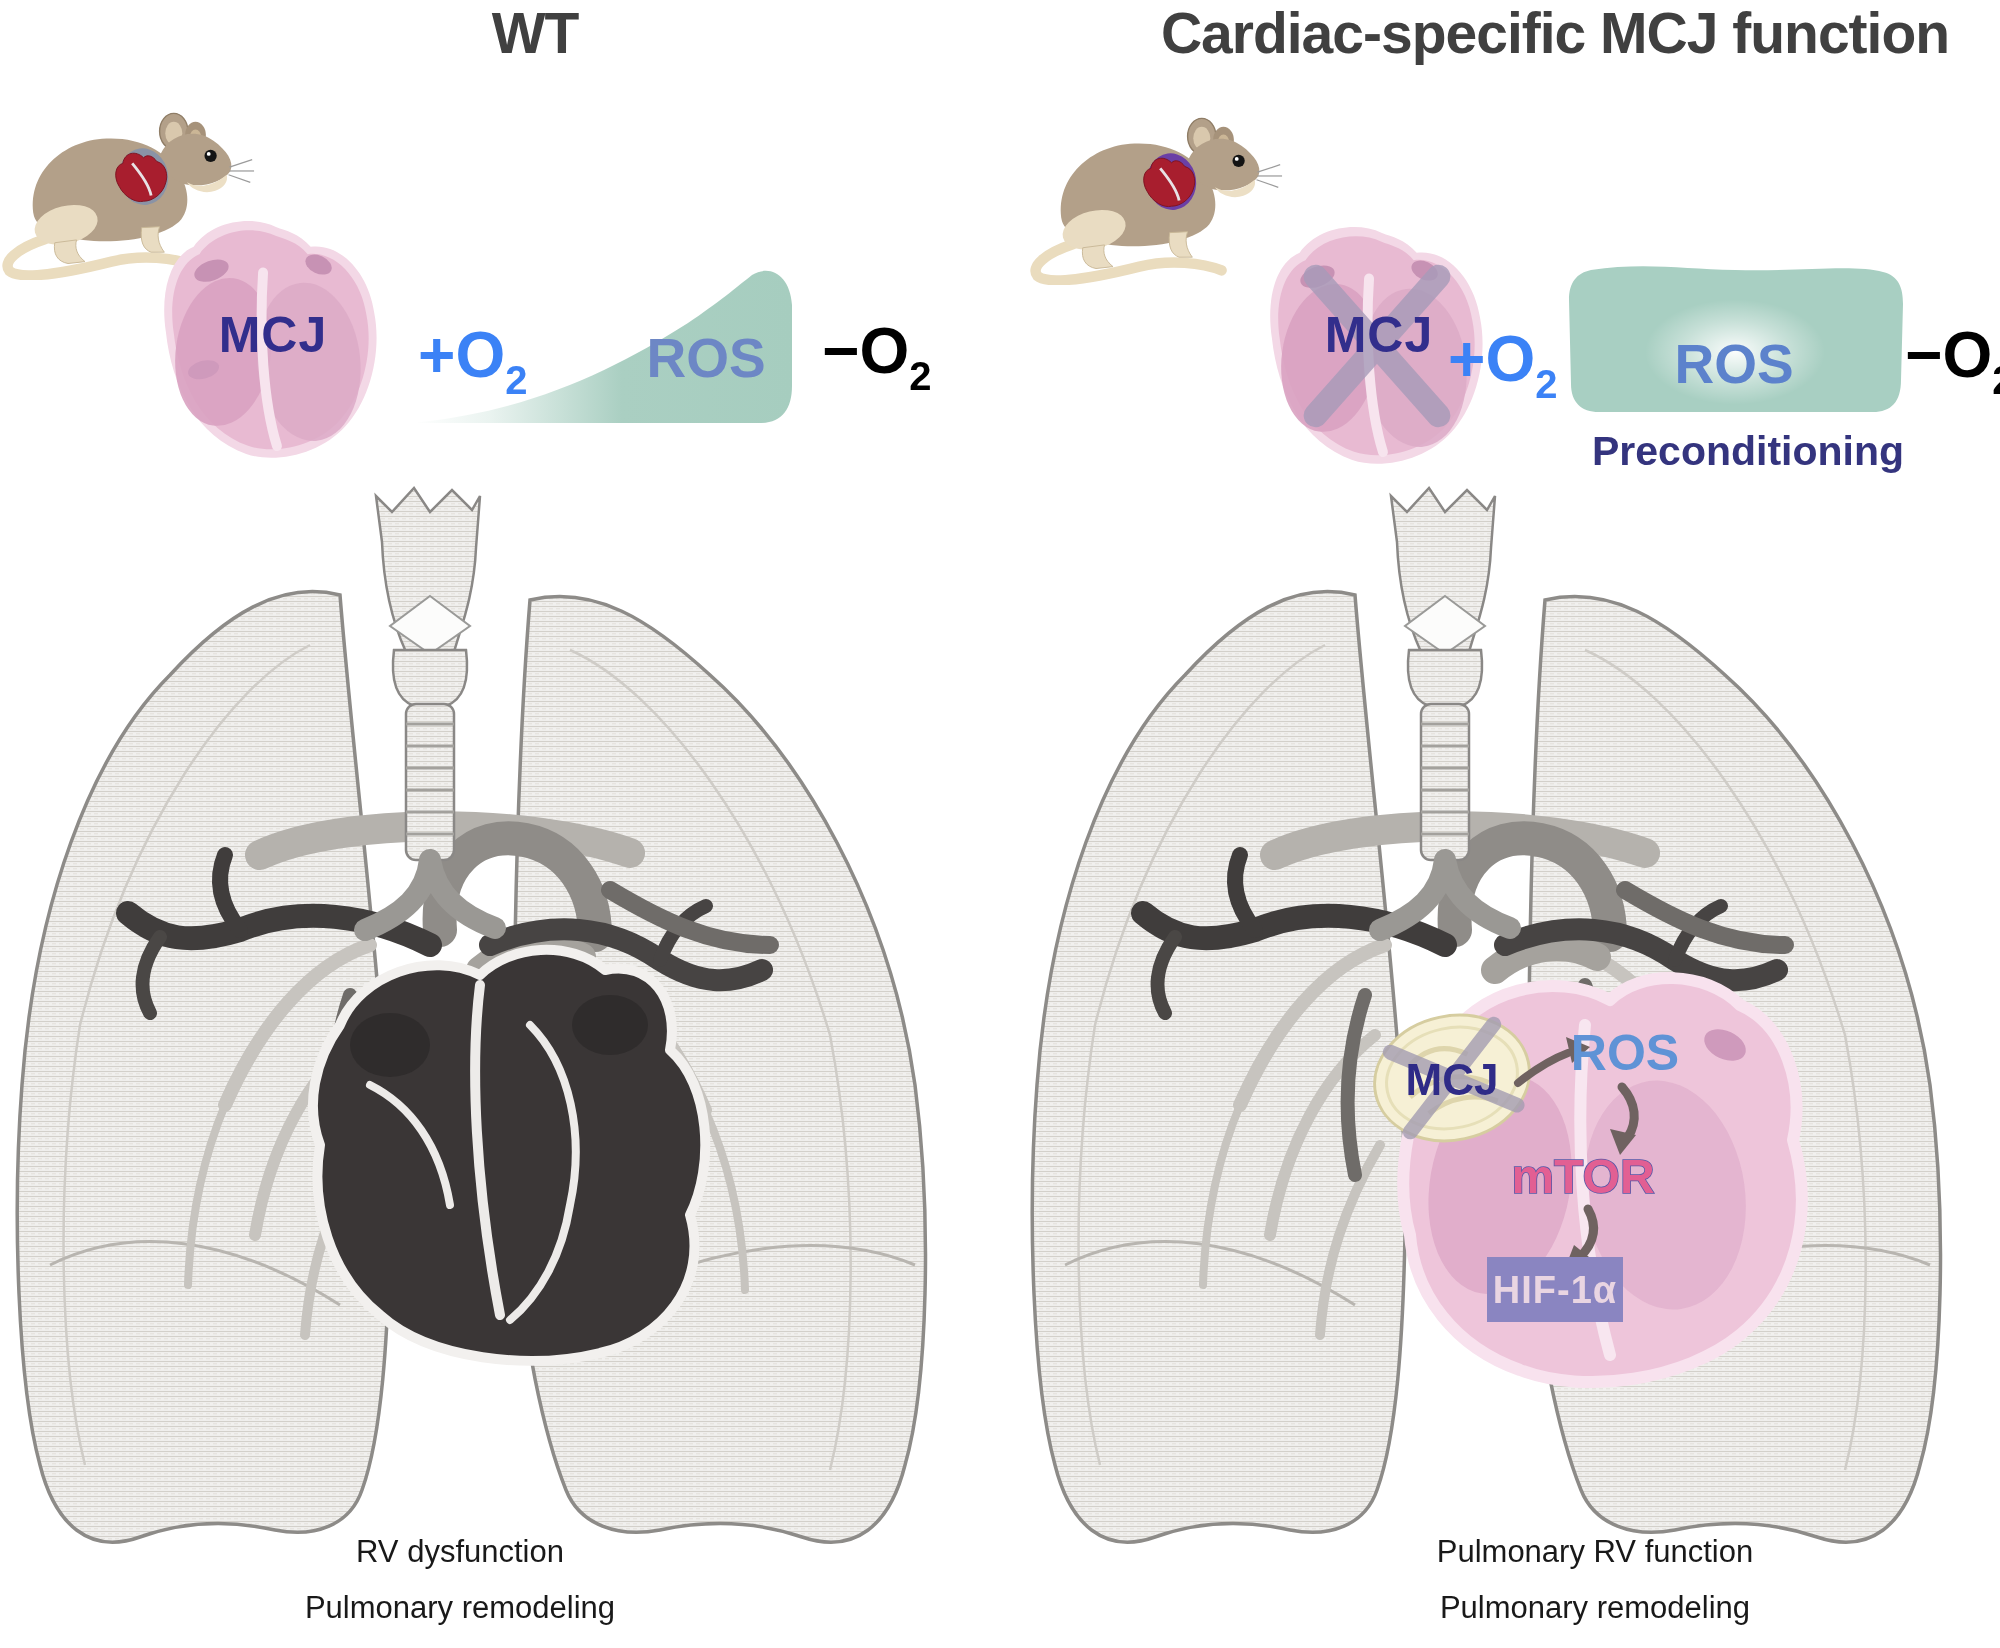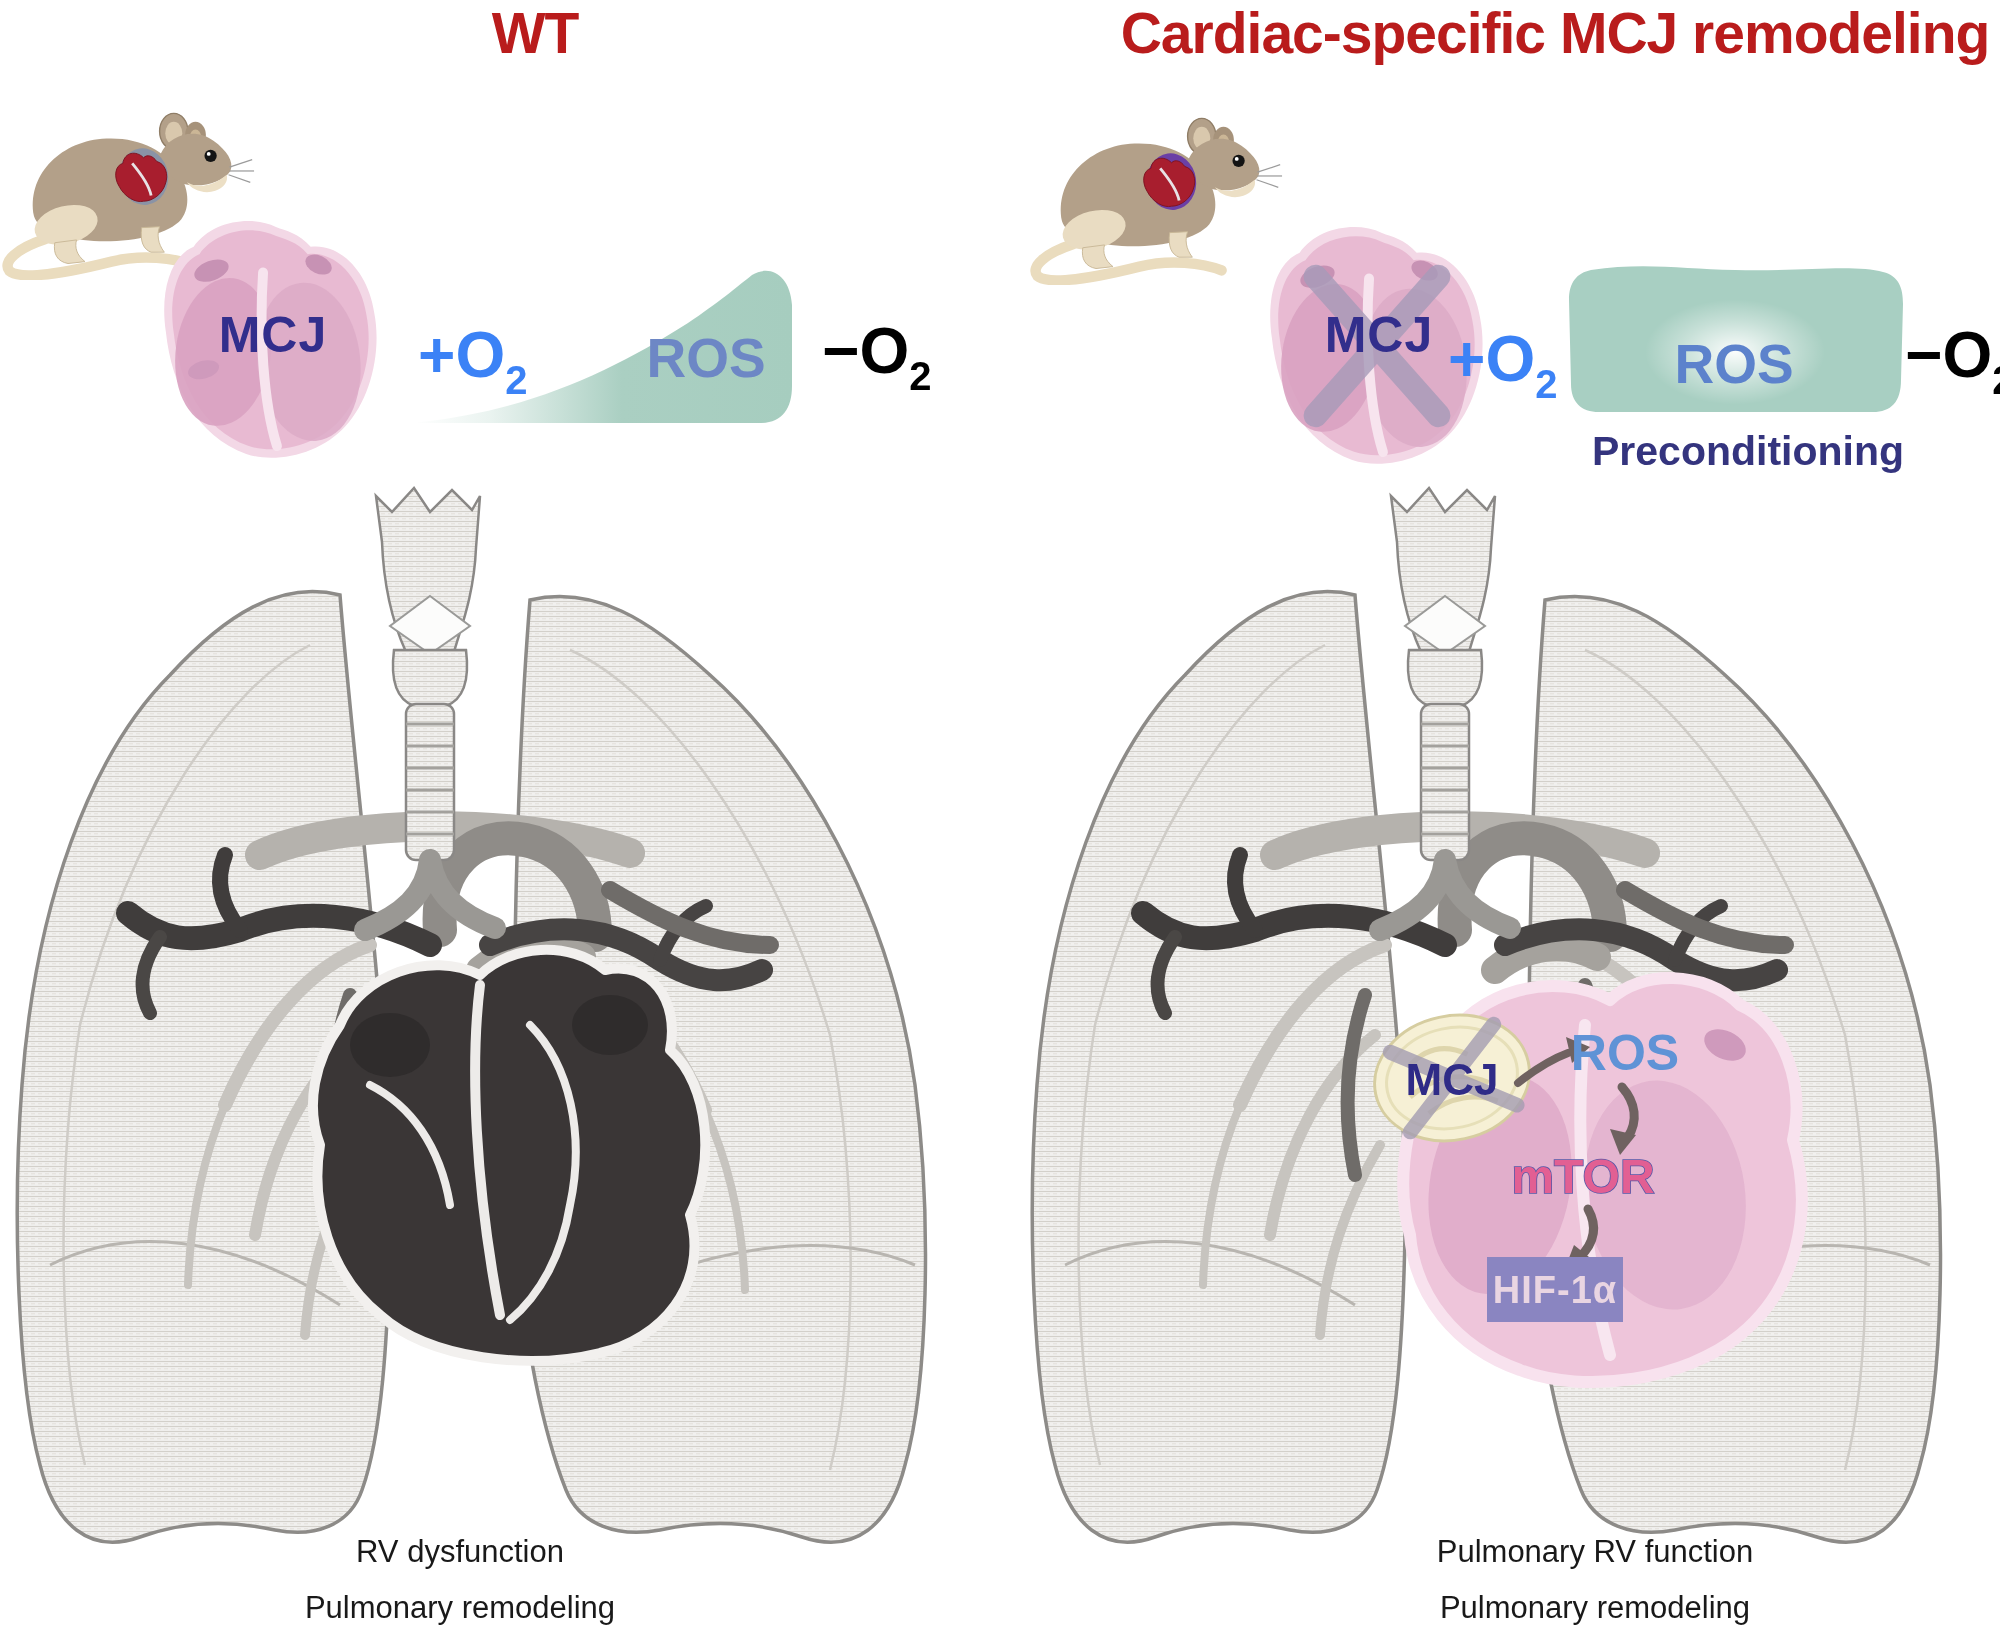--- a/index.html
+++ b/index.html
@@ -1,19 +1,19 @@
 <!DOCTYPE html>
 <html><head>
 <meta charset="utf-8">
 <style>
   html,body{margin:0;padding:0;background:#fff;}
   .stage{position:relative;width:2000px;height:1648px;overflow:hidden;background:#ffffff;
          font-family:"Liberation Sans", sans-serif;}
   .abs{position:absolute;}
-  .panel-title{font-weight:bold;font-size:57px;color:#b91c1c;text-align:center;letter-spacing:-1px;}
+  .panel-title{font-weight:bold;font-size:57px;color:#404040;text-align:center;letter-spacing:-1px;}
   .mcj-label{font-weight:bold;font-size:50px;color:#322e8c;text-align:center;letter-spacing:1px;}
   .formula{font-weight:bold;white-space:nowrap;}
   .fm-main{font-size:64px;}
   .fm-sub{font-size:40px;position:relative;top:0.42em;}
   .c-purple{color:#3b82f6;}
   .c-lav{color:#000000;}
   .ros-label{font-weight:bold;font-size:55px;text-align:center;letter-spacing:0px;}
   .c-rosL{color:#6d87c5;}
   .c-rosR{color:#5c82cc;}
   .precond{font-weight:bold;font-size:41px;color:#34347e;text-align:left;}
@@ -21,21 +21,21 @@
   .mouse--wt .heart-ring{fill:#8a93a6;}
   .mouse--mcj .heart-ring{fill:#6b3fa6;}
   svg{display:block;}
 </style>
 </head>
 <body>
 
 <div class="stage">
 
   <div class="abs panel-title" style="left:135px;top:0px;width:800px;">WT</div>
-  <div class="abs panel-title" style="left:1110px;top:0px;width:890px;">Cardiac-specific MCJ remodeling</div>
+  <div class="abs panel-title" style="left:1110px;top:0px;width:890px;">Cardiac-specific MCJ function</div>
 
   <div class="abs lungs-slot" style="left:10px;top:385px;">
       <svg width="950" height="1180" viewBox="0 0 950 1180" xmlns="http://www.w3.org/2000/svg">
     <defs>
       <pattern id="hatchP" width="7" height="5" patternUnits="userSpaceOnUse">
         <rect width="7" height="5" fill="#f1f0ee"></rect>
         <line x1="0" y1="1.5" x2="7" y2="1.5" stroke="#d3d0ca" stroke-width="1.1"></line>
         <line x1="0" y1="3.8" x2="4" y2="3.8" stroke="#dedbd6" stroke-width="0.8"></line>
       </pattern>
       <pattern id="hatchD" width="7" height="4" patternUnits="userSpaceOnUse">

